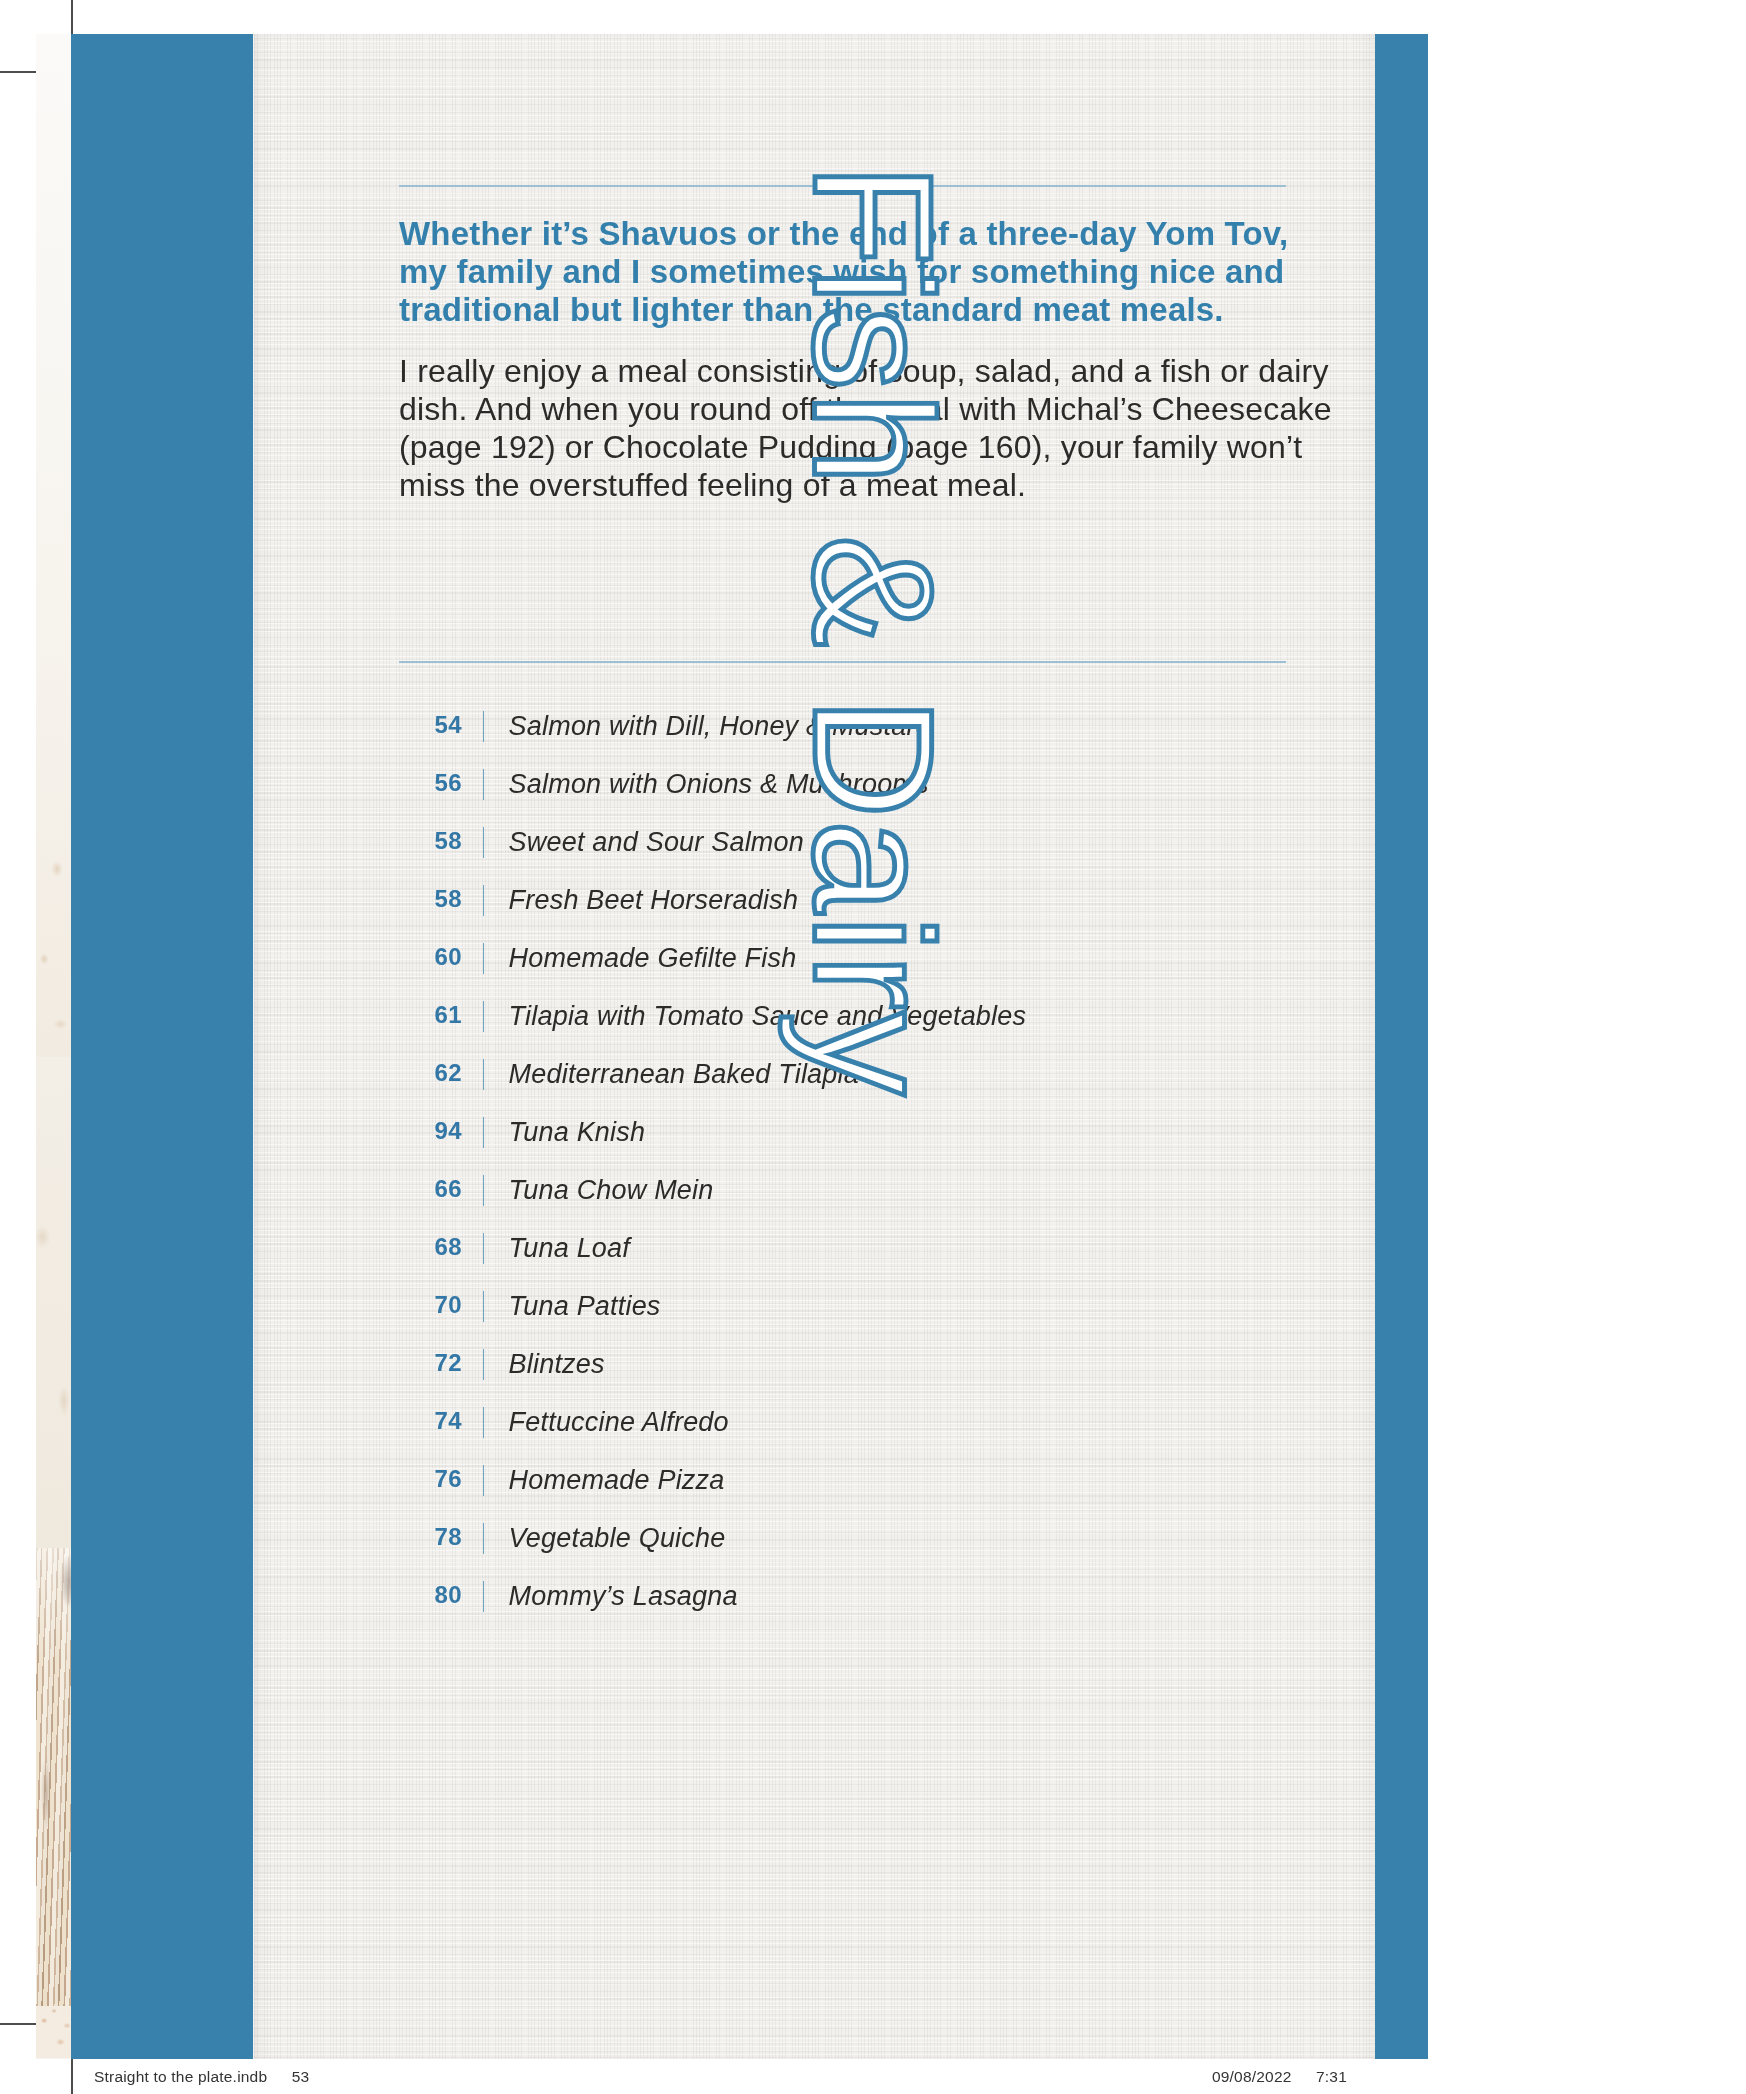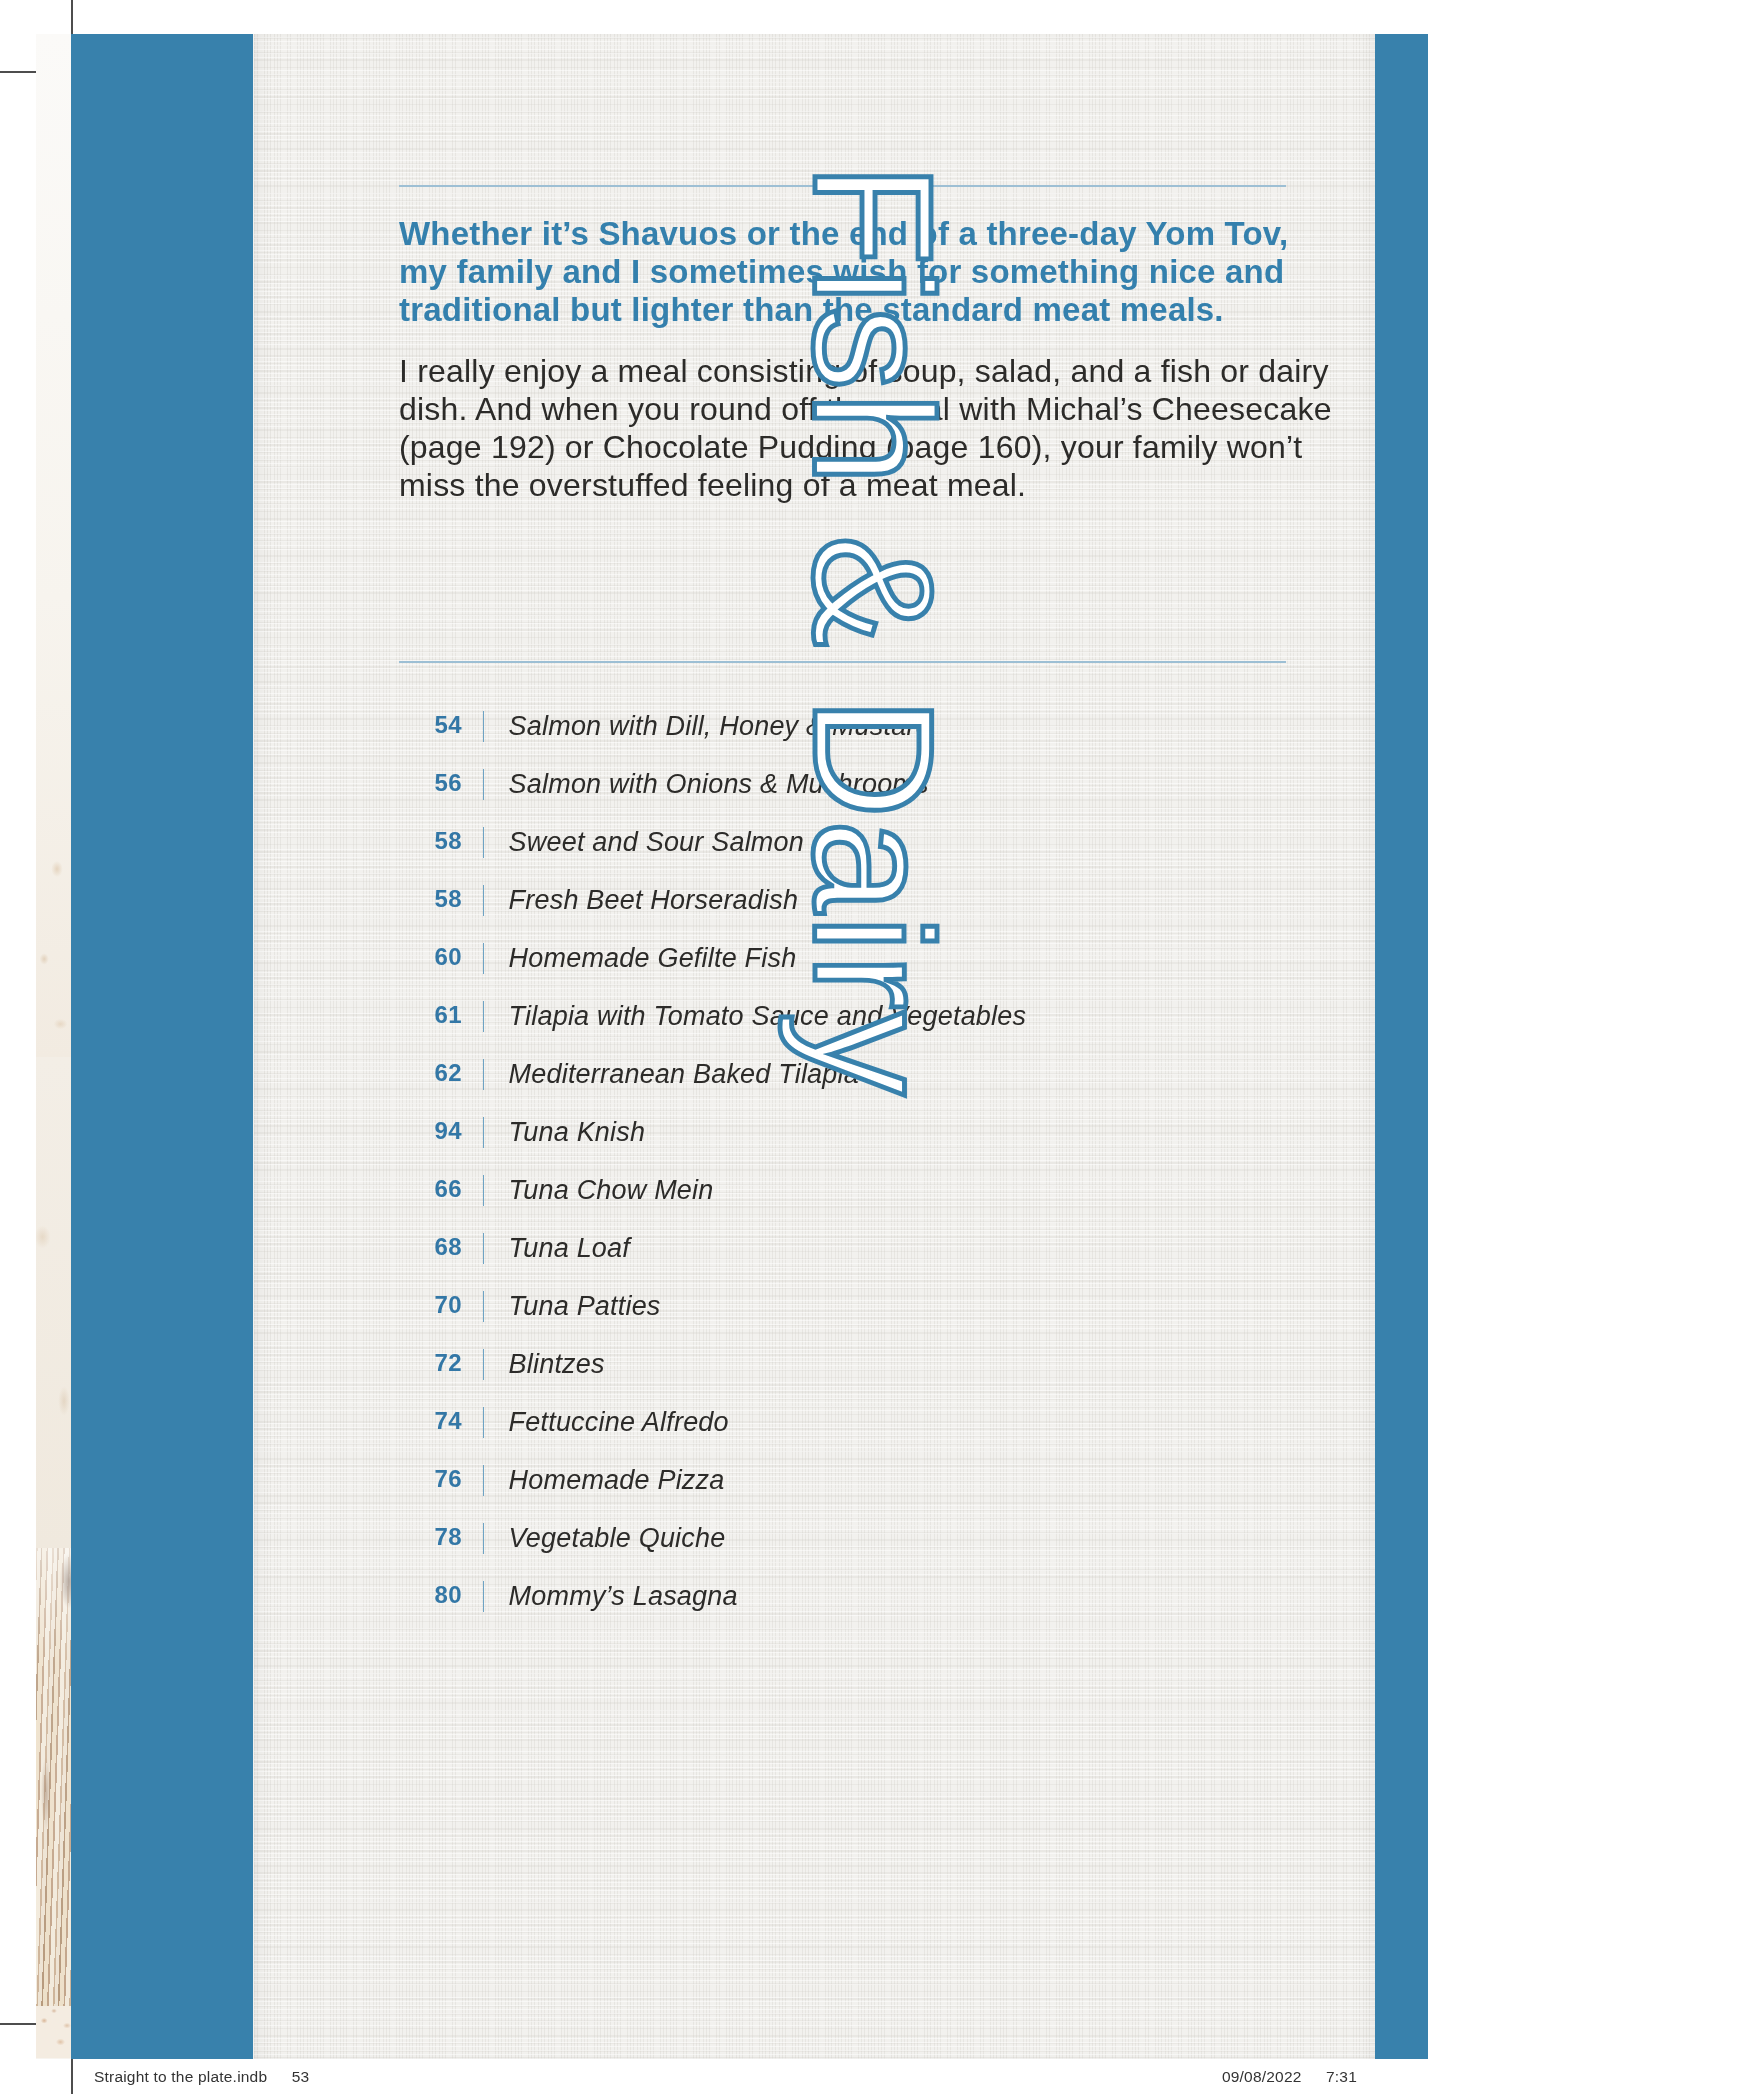--- a/index.html
+++ b/index.html
@@ -75,21 +75,21 @@
   #toc-list{position:absolute;left:363px;top:677px;width:966px;}
   .toc-row{display:flex;align-items:flex-start;height:58px;}
   .toc-page{width:63px;text-align:right;font-size:24px;font-weight:bold;
     color:var(--toc-number-blue,#3377a6);letter-spacing:0.4px;}
   .toc-sep{width:1.6px;height:31px;margin-left:20.5px;background:var(--toc-sep-blue,#6ea3c4);}
   .toc-title{margin-left:24.5px;font-size:27px;font-weight:300;
     color:var(--body-text,#2c2b29);letter-spacing:0.2px;font-style:italic;}
   
   .slug{position:absolute;top:2068px;font-size:15.5px;color:#333333;letter-spacing:0.2px;}
   #slug-left{left:94px;}
-  #slug-right{right:71px;text-align:left;}
+  #slug-right{right:81px;text-align:left;}
   .slug .gap{margin-left:24.5px;}
 </style>
 </head>
 <body>
 
 <div id="canvas">
 
   <div class="crop v" style="left:71px;top:0;"></div>
   <div class="crop h" style="left:0;top:71px;"></div>
   <div class="crop v" style="left:1674px;top:0;"></div>

